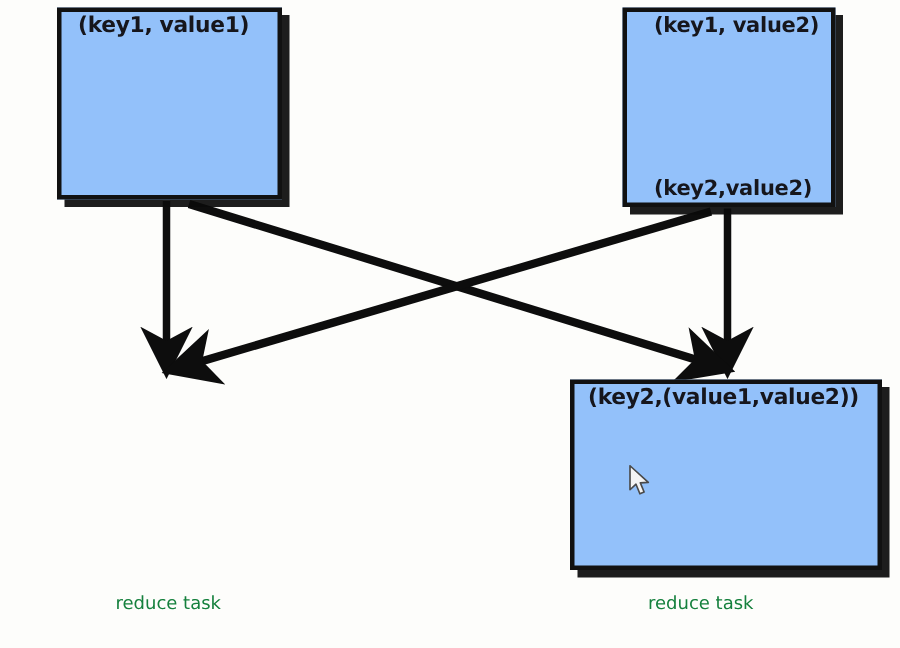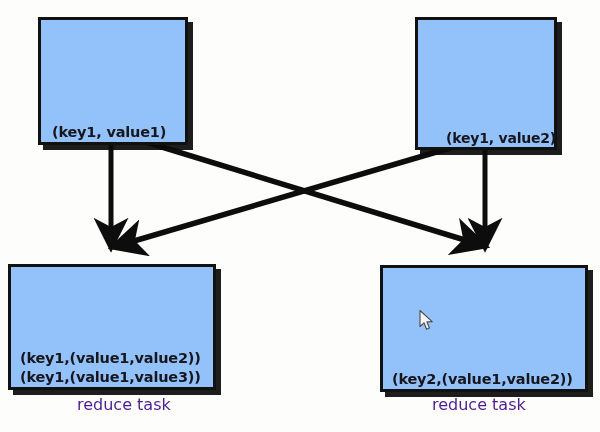--- a/index.html
+++ b/index.html
@@ -30,24 +30,23 @@
     pointer-events: none;
   }
   .box {
     position: absolute;
     background: #93c1fa;
     border: 3px solid #111111;
     box-sizing: border-box;
     box-shadow: 5px 5px 0 0 rgba(10,10,10,0.92);
     display: flex;
     flex-direction: column;
-    justify-content: flex-end;
+    justify-content: space-between;
     align-items: flex-start;
     z-index: 3;
-    margin-top: 12px;
   }
   .box .line {
     font-family: "DejaVu Sans", sans-serif;
     font-weight: bold;
     color: #16161c;
     white-space: nowrap;
     letter-spacing: -0.2px;
     line-height: 1.32;
   }
   
@@ -58,21 +57,21 @@
     height: 128px;
     padding-left: 11px;
   }
   #box-top-left .line { font-size: 14.5px; }
   
   #box-top-right {
     left: 415px;
     top: 5px;
     width: 142px;
     height: 133px;
-    padding-left: 28px;
+    padding-left: 18px;
   }
   #box-top-right .line { font-size: 14px; }
   
   #box-bottom-left {
     left: 8px;
     top: 252px;
     width: 208px;
     height: 126px;
     padding-left: 9px;
   }
@@ -83,22 +82,22 @@
     top: 253px;
     width: 208px;
     height: 127px;
     padding-left: 9px;
   }
   #box-bottom-right .line { font-size: 14.5px; }
 
   .task-label {
     position: absolute;
     font-family: "DejaVu Sans", sans-serif;
-    font-size: 16px;
-    color: #4c1d95;
+    font-size: 12px;
+    color: #15803d;
     white-space: nowrap;
     z-index: 3;
   }
   #label-left {
     left: 77px;
     top: 395px;
   }
   #label-right {
     left: 432px;
     top: 395px;
@@ -132,26 +131,23 @@
 
     <line x1="474" y1="141" x2="117" y2="246" stroke="#0d0d0d" stroke-width="5.5" marker-end="url(#head)"></line>
   </svg>
 
   <div class="box" id="box-top-left">
     <div class="line">(key1, value1)</div>
   </div>
 
   <div class="box" id="box-top-right">
     <div class="line">(key1, value2)</div>
+    <div class="line">(key2,value2)</div>
   </div>
 
-  <div class="box" id="box-bottom-left">
-    <div class="line">(key1,(value1,value2))</div>
-    <div class="line">(key1,(value1,value3))</div>
-  </div>
 
   <div class="box" id="box-bottom-right">
     <div class="line">(key2,(value1,value2))</div>
   </div>
 
   <div class="task-label" id="label-left">reduce task</div>
   <div class="task-label" id="label-right">reduce task</div>
 
   <svg id="cursor" viewBox="0 0 16 22" width="16" height="22">
     <path d="M1 0.5 L1 16.5 L5 12.8 L7.6 19.2 L10.4 18 L7.9 11.9 L13.2 11.6 Z" fill="#f4f4f4" stroke="#4a4a4a" stroke-width="1.1" stroke-linejoin="round"></path>

